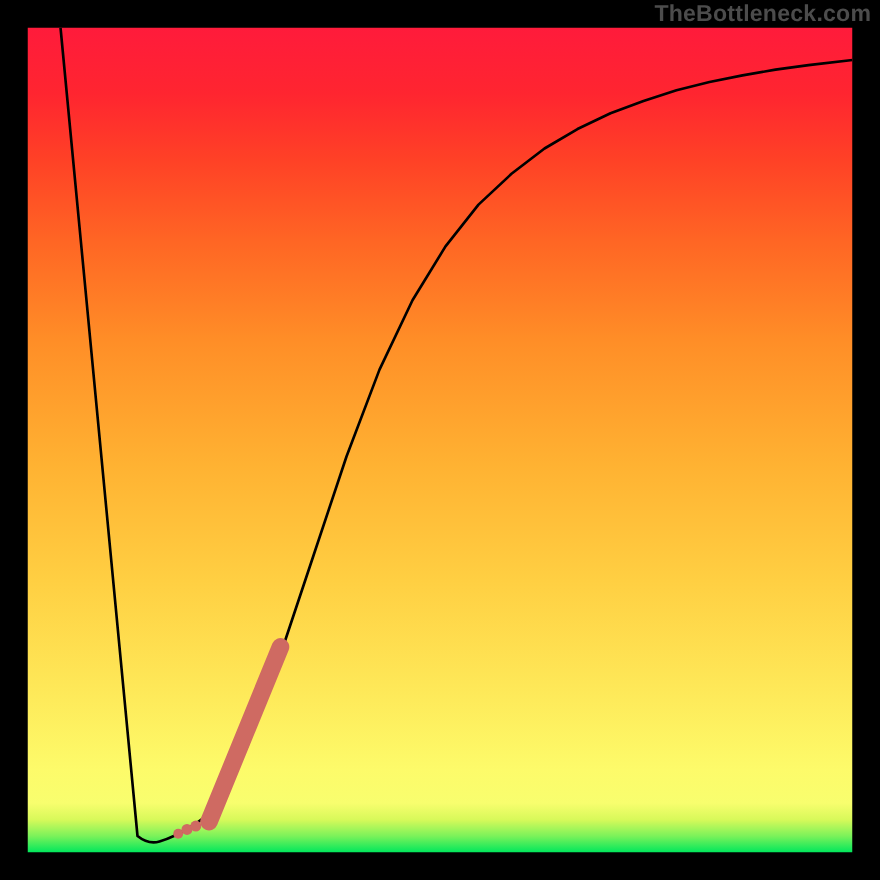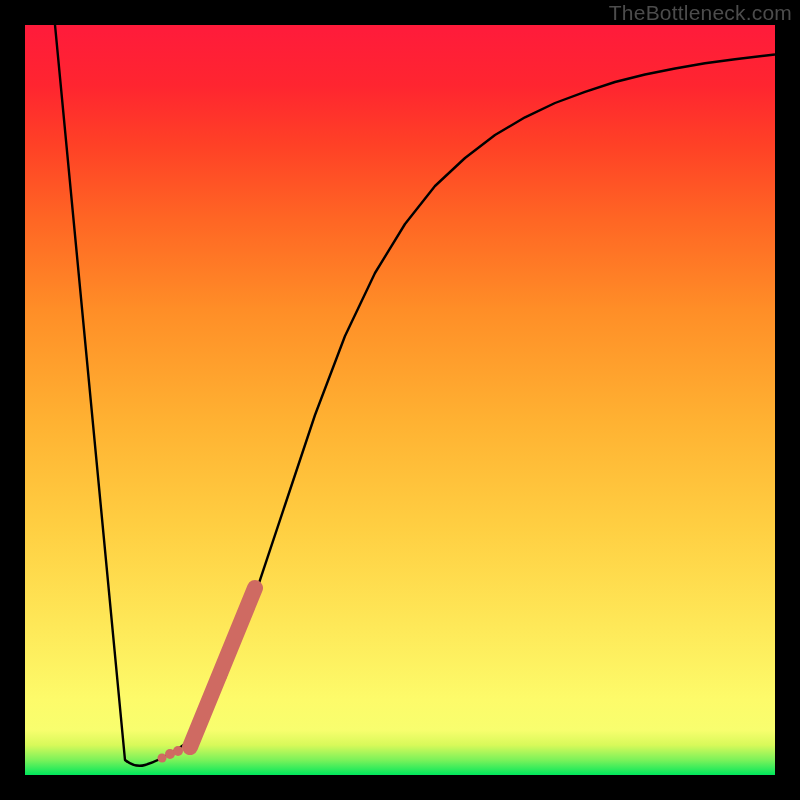--- a/index.html
+++ b/index.html
@@ -51,21 +51,21 @@
     inset: 0;
     width: 100%;
     height: 100%;
   }
   .watermark {
     position: absolute;
     top: 1px;
     right: 8px;
     color: #4c4c4c;
     font-size: 21px;
-    font-weight: 400;
+    font-weight: 700;
     letter-spacing: 0.2px;
     user-select: none;
   }
 </style>
 </head>
 <body>
 
 <div class="chart-frame">
   <div class="plot-area">
     <div class="gradient-bg"></div>

